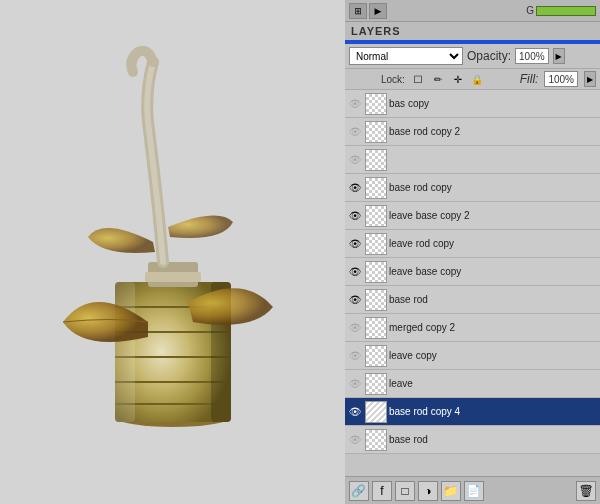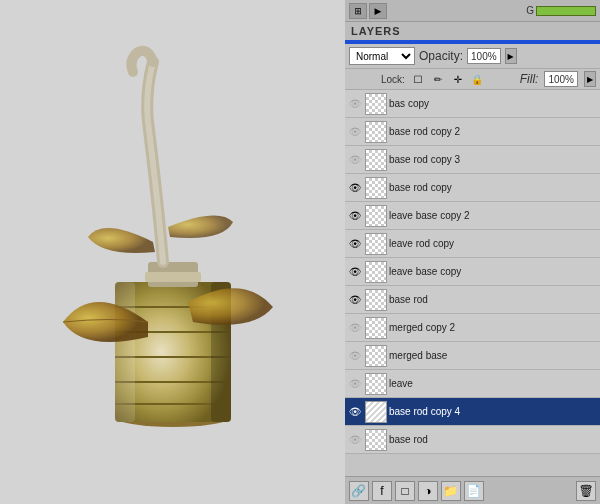--- a/index.html
+++ b/index.html
@@ -94,21 +94,21 @@
     .blend-row {
       display: flex;
       align-items: center;
       padding: 3px 4px;
       gap: 4px;
       background: #c4c4c4;
       border-bottom: 1px solid #aaa;
     }
 
     .blend-select {
-      width: 66px;
+      width: 114px;
       height: 18px;
       font-size: 10px;
       background: white;
       border: 1px solid #888;
       padding: 0 2px;
     }
 
     .opacity-label {
       font-size: 12px;
       color: #333;
@@ -405,21 +405,20 @@
         </div>
         <span class="layer-name">base rod copy 2</span>
       </div>
       <div class="layer-item">
         <div class="eye-area">
           <span class="eye-icon" style="opacity:0.2">👁</span>
         </div>
         <div class="thumb-area">
           <div class="thumb-checker"></div>
         </div>
-        <span class="layer-name">base rod copy 3</span>
       </div>
       <div class="layer-item">
         <div class="eye-area">
           <span class="eye-icon">👁</span>
         </div>
         <div class="thumb-area">
           <div class="thumb-checker"></div>
         </div>
         <span class="layer-name">base rod copy</span>
       </div>
@@ -468,21 +467,21 @@
         </div>
         <span class="layer-name">merged copy 2</span>
       </div>
       <div class="layer-item">
         <div class="eye-area">
           <span class="eye-icon" style="opacity:0.2">👁</span>
         </div>
         <div class="thumb-area">
           <div class="thumb-checker"></div>
         </div>
-        <span class="layer-name">merged base</span>
+        <span class="layer-name">leave copy</span>
       </div>
       <div class="layer-item">
         <div class="eye-area">
           <span class="eye-icon" style="opacity:0.2">👁</span>
         </div>
         <div class="thumb-area">
           <div class="thumb-checker"></div>
         </div>
         <span class="layer-name">leave</span>
       </div>

